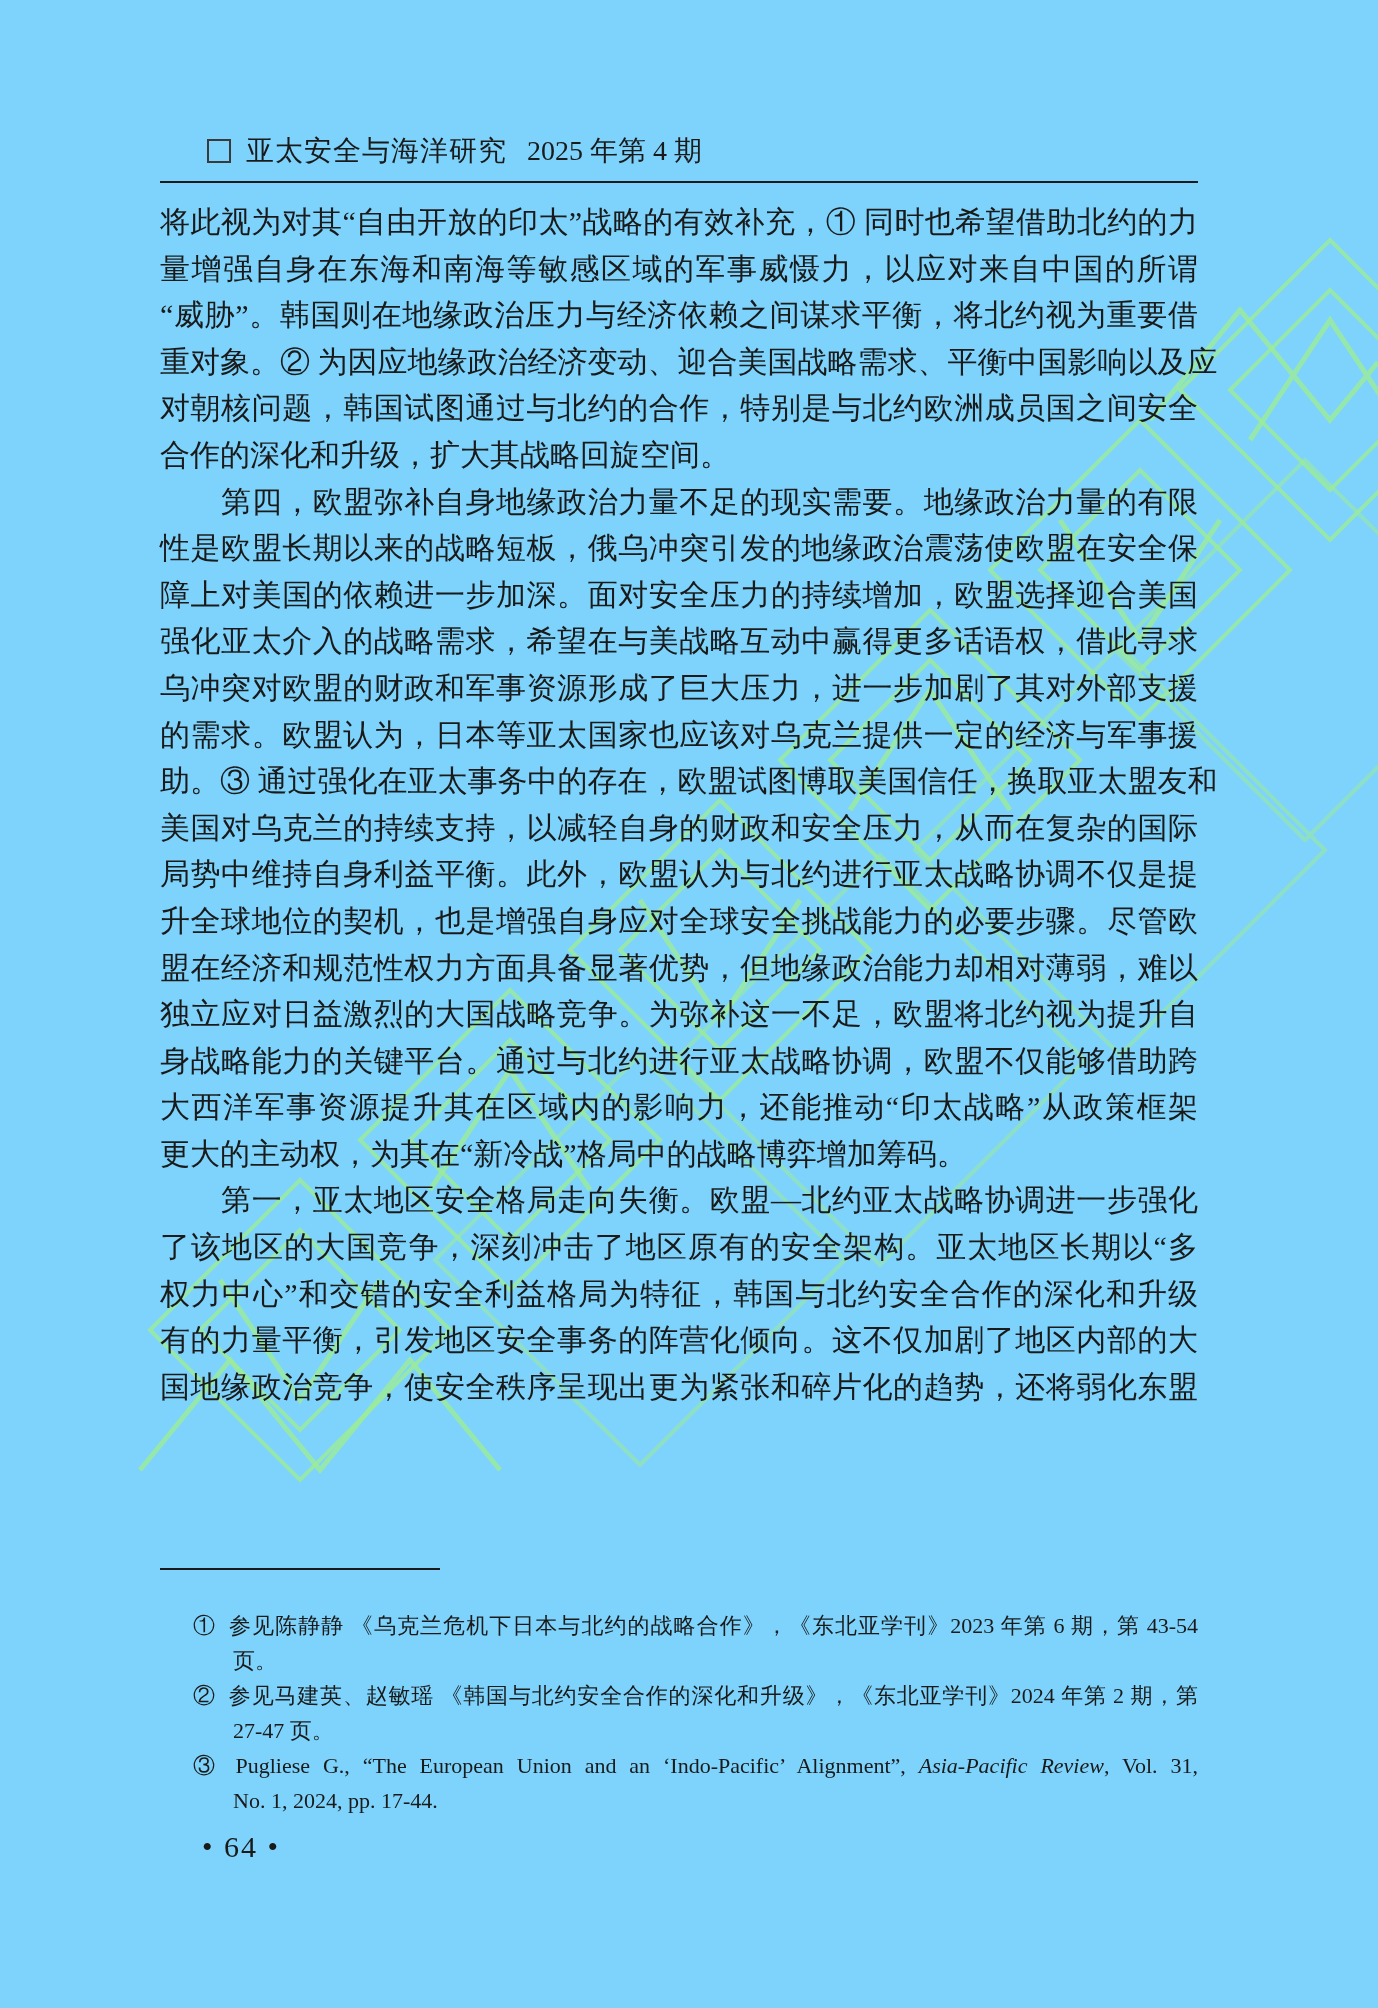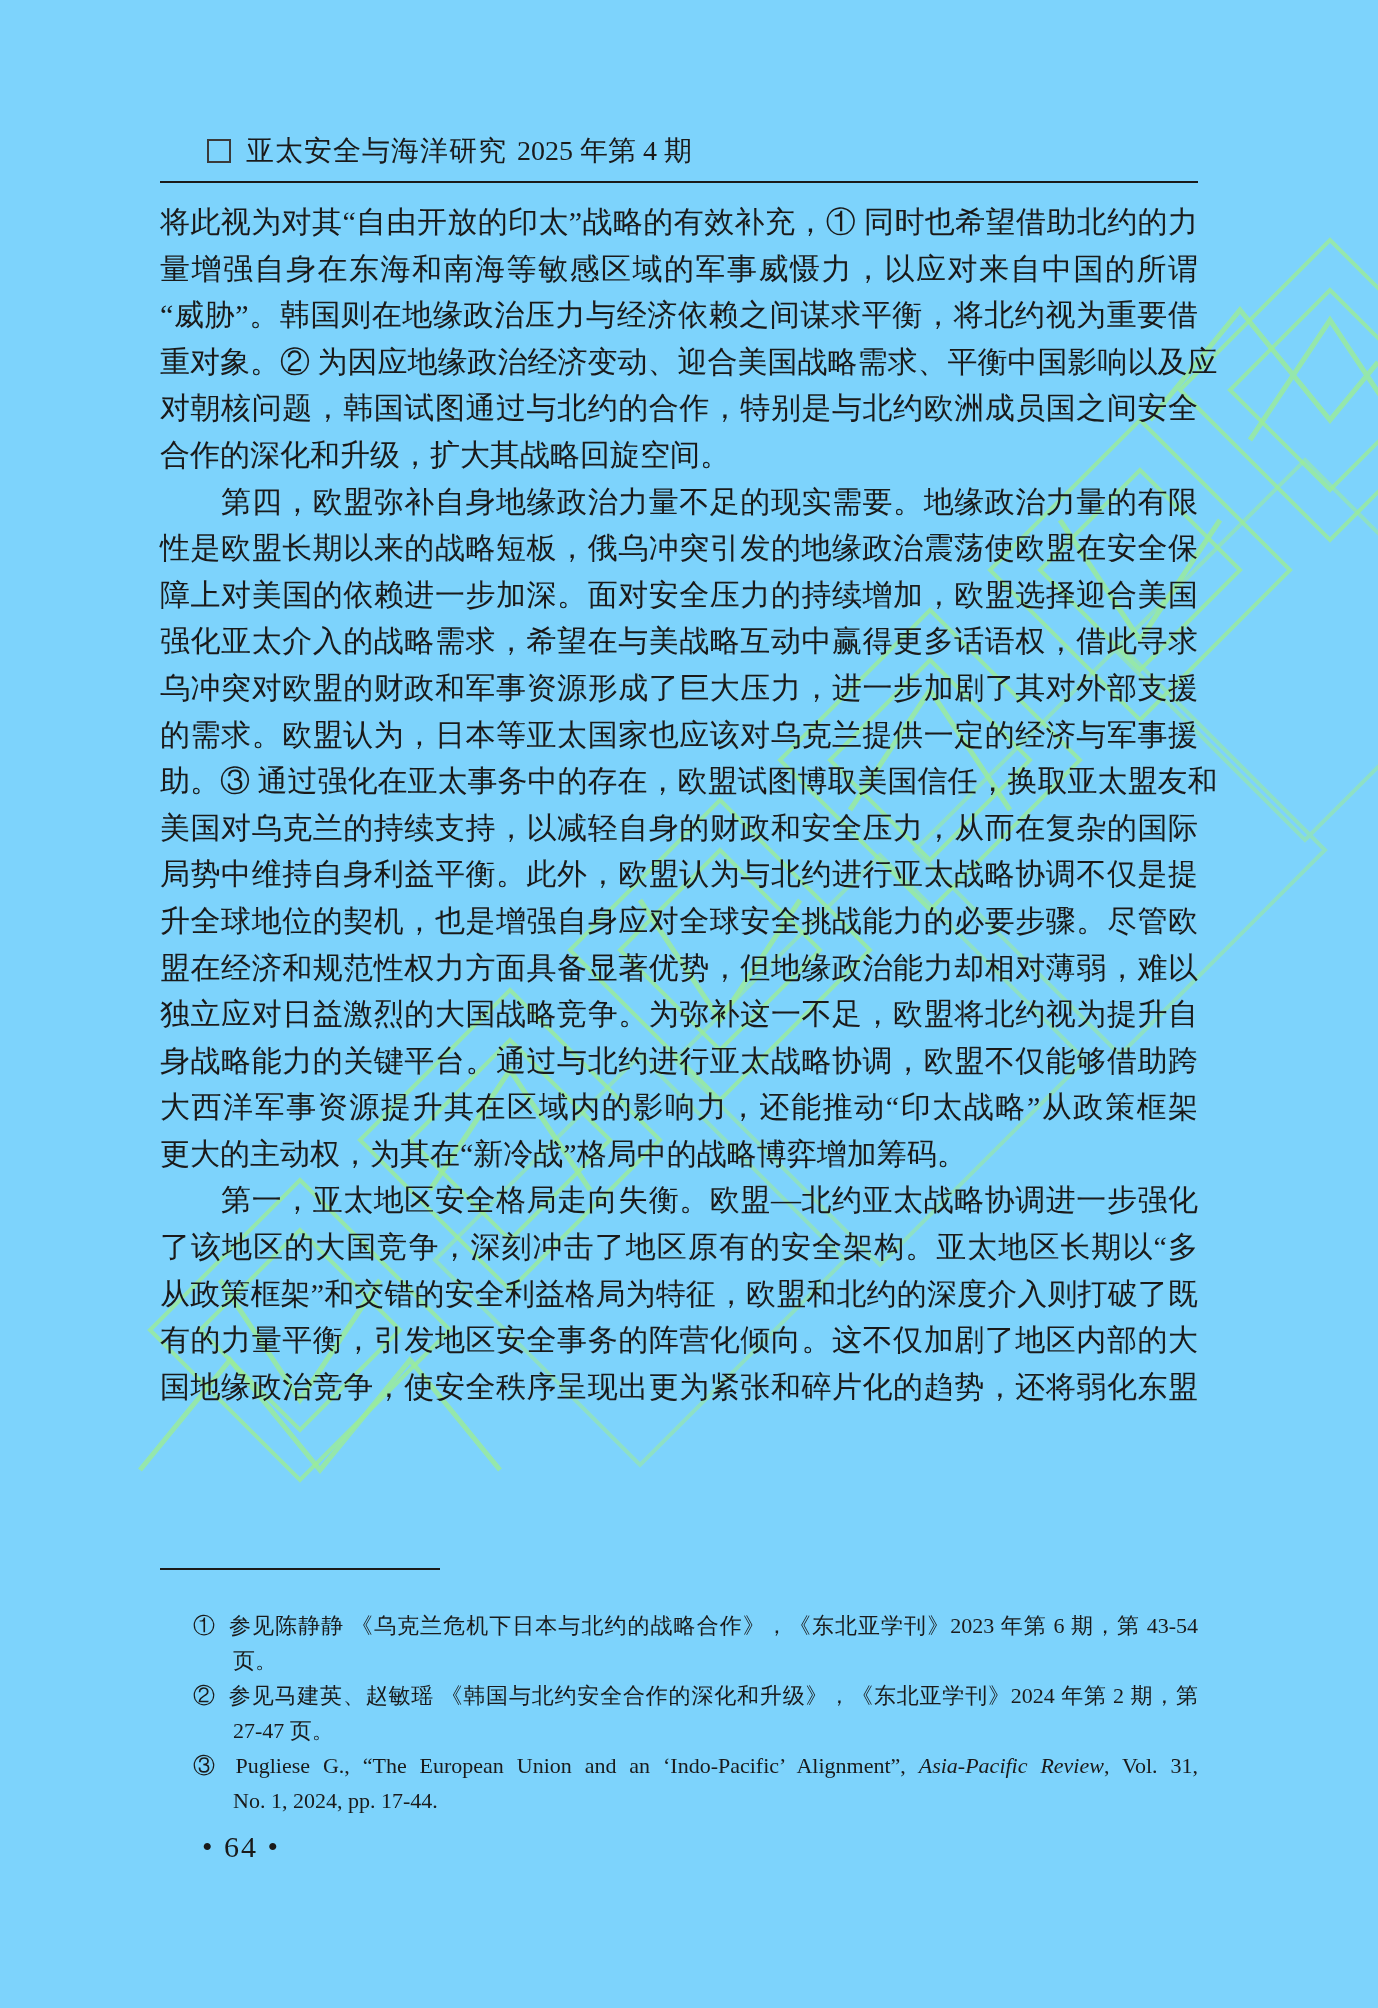--- a/index.html
+++ b/index.html
@@ -15,21 +15,21 @@
   
   .hdr{
     position:absolute; left:207px; top:131px; height:40px; z-index:1;
     display:flex; align-items:center; font-size:28px; white-space:nowrap;
   }
   .hdr-square{
     display:inline-block; width:20px; height:20px;
     border:2px solid #3a3a3a; margin-right:15px; flex:0 0 auto;
   }
   .hdr-title{letter-spacing:1px;}
-  .hdr-issue{margin-left:10px;}
+  .hdr-issue{margin-left:20px;}
   .hdr-rule{
     position:absolute; left:160px; top:181px; width:1038px; height:2px;
     background:#1a1a1a; z-index:1;
   }
   
   .body-text{
     position:absolute; left:160px; top:199px; width:1038px; z-index:1;
     font-size:30px; line-height:46.6px;
   }
   .bline{
@@ -126,21 +126,21 @@
         <div class="bline">升全球地位的契机，也是增强自身应对全球安全挑战能力的必要步骤。尽管欧</div>
         <div class="bline">盟在经济和规范性权力方面具备显著优势，但地缘政治能力却相对薄弱，难以</div>
         <div class="bline">独立应对日益激烈的大国战略竞争。为弥补这一不足，欧盟将北约视为提升自</div>
         <div class="bline">身战略能力的关键平台。通过与北约进行亚太战略协调，欧盟不仅能够借助跨</div>
         <div class="bline">大西洋军事资源提升其在区域内的影响力，还能推动“印太战略”从政策框架</div>
         <div class="bline endline">更大的主动权，为其在“新冷战”格局中的战略博弈增加筹码。</div>
       </div>
     <div>
         <div class="bline">　　第一，亚太地区安全格局走向失衡。欧盟—北约亚太战略协调进一步强化</div>
         <div class="bline">了该地区的大国竞争，深刻冲击了地区原有的安全架构。亚太地区长期以“多</div>
-        <div class="bline">从政策框架”和交错的安全利益格局为特征，欧盟和北约的深度介入则打破了既</div>
+        <div class="bline">权力中心”和交错的安全利益格局为特征，韩国与北约安全合作的深化和升级</div>
         <div class="bline">有的力量平衡，引发地区安全事务的阵营化倾向。这不仅加剧了地区内部的大</div>
         <div class="bline">国地缘政治竞争，使安全秩序呈现出更为紧张和碎片化的趋势，还将弱化东盟</div>
       </div>
   </main>
 
   <div class="fn-rule"></div>
   <section class="footnotes">
     <div class="fn-line1">
       <span class="fn-num">①</span><span>参见陈静静 《乌克兰危机下日本与北约的战略合作》，《东北亚学刊》2023 年第 6 期，第 43-54</span>
     </div>

